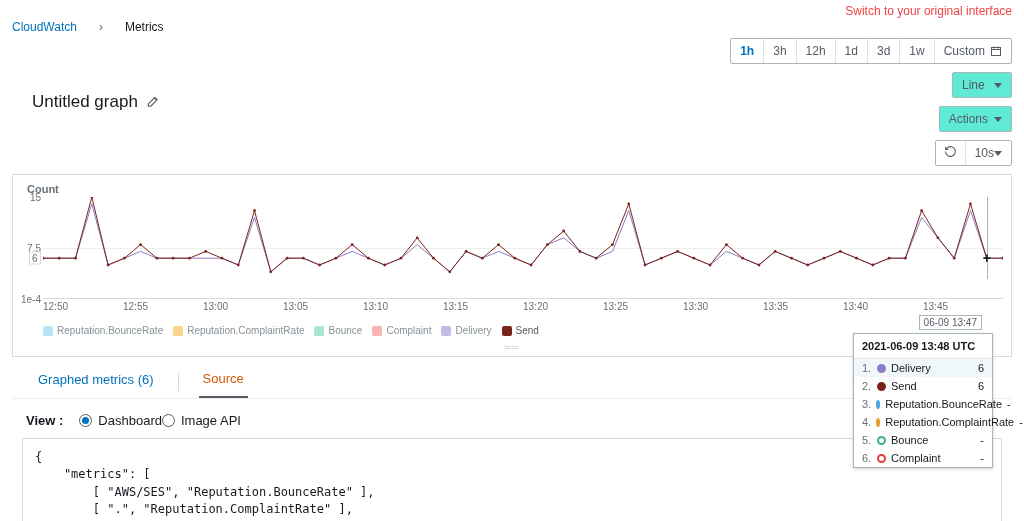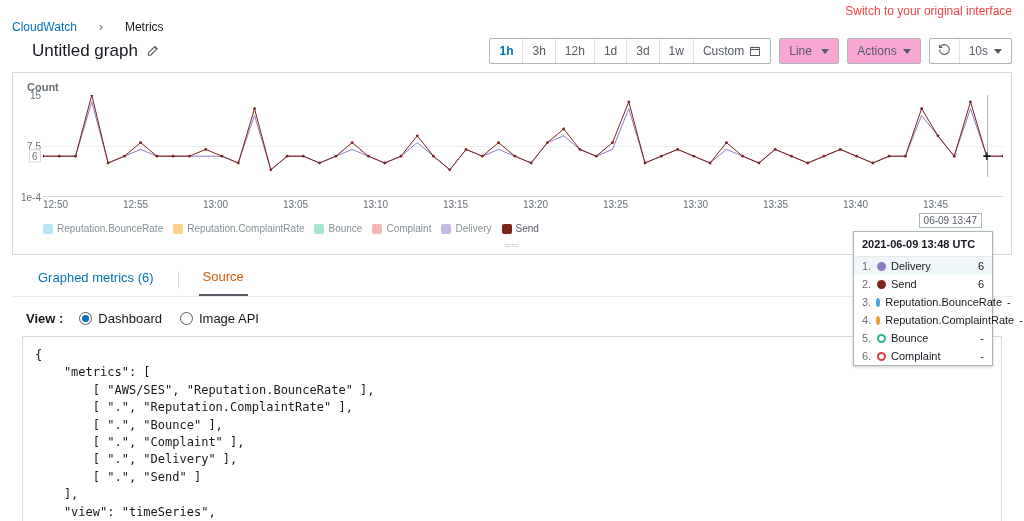--- a/index.html
+++ b/index.html
@@ -11,28 +11,28 @@
     background: #fff;
   }
   .top-link { text-align: right; padding: 4px 12px 0; }
   .top-link a { color: #ef4444; text-decoration: none; font-size: 12px; }
   .breadcrumb { display: flex; align-items: center; gap: 22px; padding: 2px 12px 4px; font-size: 12px; }
   .breadcrumb a { color: #0073bb; text-decoration: none; }
   .chev { color: #687078; }
   .title-row { display: flex; align-items: center; padding: 0 12px 8px; gap: 8px; }
   .title { font-size: 17px; font-weight: 400; margin-left: 20px; }
   .edit-icon svg { stroke: #545b64; }
-  .toolbar { margin-left: auto; display: flex; gap: 8px; align-items: flex-end; }
+  .toolbar { margin-left: auto; display: flex; gap: 8px; align-items: flex-end; flex-direction: column; }
   .pillgroup { display: flex; border: 1px solid #aab7b8; border-radius: 2px; overflow: hidden; background:#fff;}
   .pill { padding: 5px 9px; font-size: 12px; color: #545b64; cursor: pointer; border-right: 1px solid #e0e3e3; }
   .pill:last-child { border-right: 0; }
   .pill.active { color: #0073bb; font-weight: 700; }
   .pill.cal { display:flex; align-items:center; gap:5px;}
   .select, .btn {
-    border: 1px solid #aab7b8; background: #f9a8d4; padding: 5px 9px;
+    border: 1px solid #aab7b8; background: #5eead4; padding: 5px 9px;
     font-size: 12px; color: #545b64; border-radius: 2px; display: flex; align-items: center; gap: 6px; cursor: pointer;
   }
   .select { min-width: 70px; justify-content: space-between; }
   .caret { width:0;height:0;border-left:4px solid transparent;border-right:4px solid transparent;border-top:5px solid #545b64; }
   .chart-card { border: 1px solid #d5dbdb; margin: 0 12px; padding: 8px 8px 2px; position: relative; }
   .ylabel { font-size: 11px; color: #687078; margin: 0 0 2px 6px; font-weight: bold; }
   .plot-wrap { position: relative; height: 122px; margin-left: 22px; }
   .yticks { position: absolute; left: -22px; top: 0; bottom: 20px; width: 22px; }
   .ytick { position: absolute; right: 2px; font-size: 10px; color: #687078; transform: translateY(-50%); }
   .plot { position: absolute; inset: 0 0 20px 0; }
@@ -108,21 +108,21 @@
       <span>Actions</span>
         <span class="caret"></span>
     </div>
     <div class="pillgroup">
       <div class="pill" style="padding:4px 8px;">
         <svg width="13" height="13" viewBox="0 0 24 24" fill="none" stroke="#545b64" stroke-width="2">
             <path d="M3 12a9 9 0 1 0 3-6.7L3 8"></path>
             <path d="M3 3v5h5"></path>
           </svg>
       </div>
-      <div class="pill" style="display:flex;align-items:center;gap:6px;">
+      <div class="pill" style="display:flex;align-items:center;">
         <span>10s</span>
           <span class="caret"></span>
       </div>
     </div>
   </div>
 </div>
 
 <div class="chart-card">
   <div class="ylabel">Count</div>
   <div class="plot-wrap">
@@ -290,21 +290,21 @@
 </div>
 
 <div class="tabs-row" id="tabs">
     <div class="tab">Graphed metrics (6)</div>
     <div class="divider-v"></div>
     <div class="tab active">Source</div>
   </div>
 
 <div class="view-row">
   <span class="vlabel">View :</span>
-  <span id="radios" style="display: flex; gap: 18px;">
+  <span id="radios" style="display: flex; ">
       <span class="radio checked">
         <span class="r"></span>
         <span>Dashboard</span>
       </span>
       <span class="radio">
         <span class="r"></span>
         <span>Image API</span>
       </span>
     </span>
 </div>

